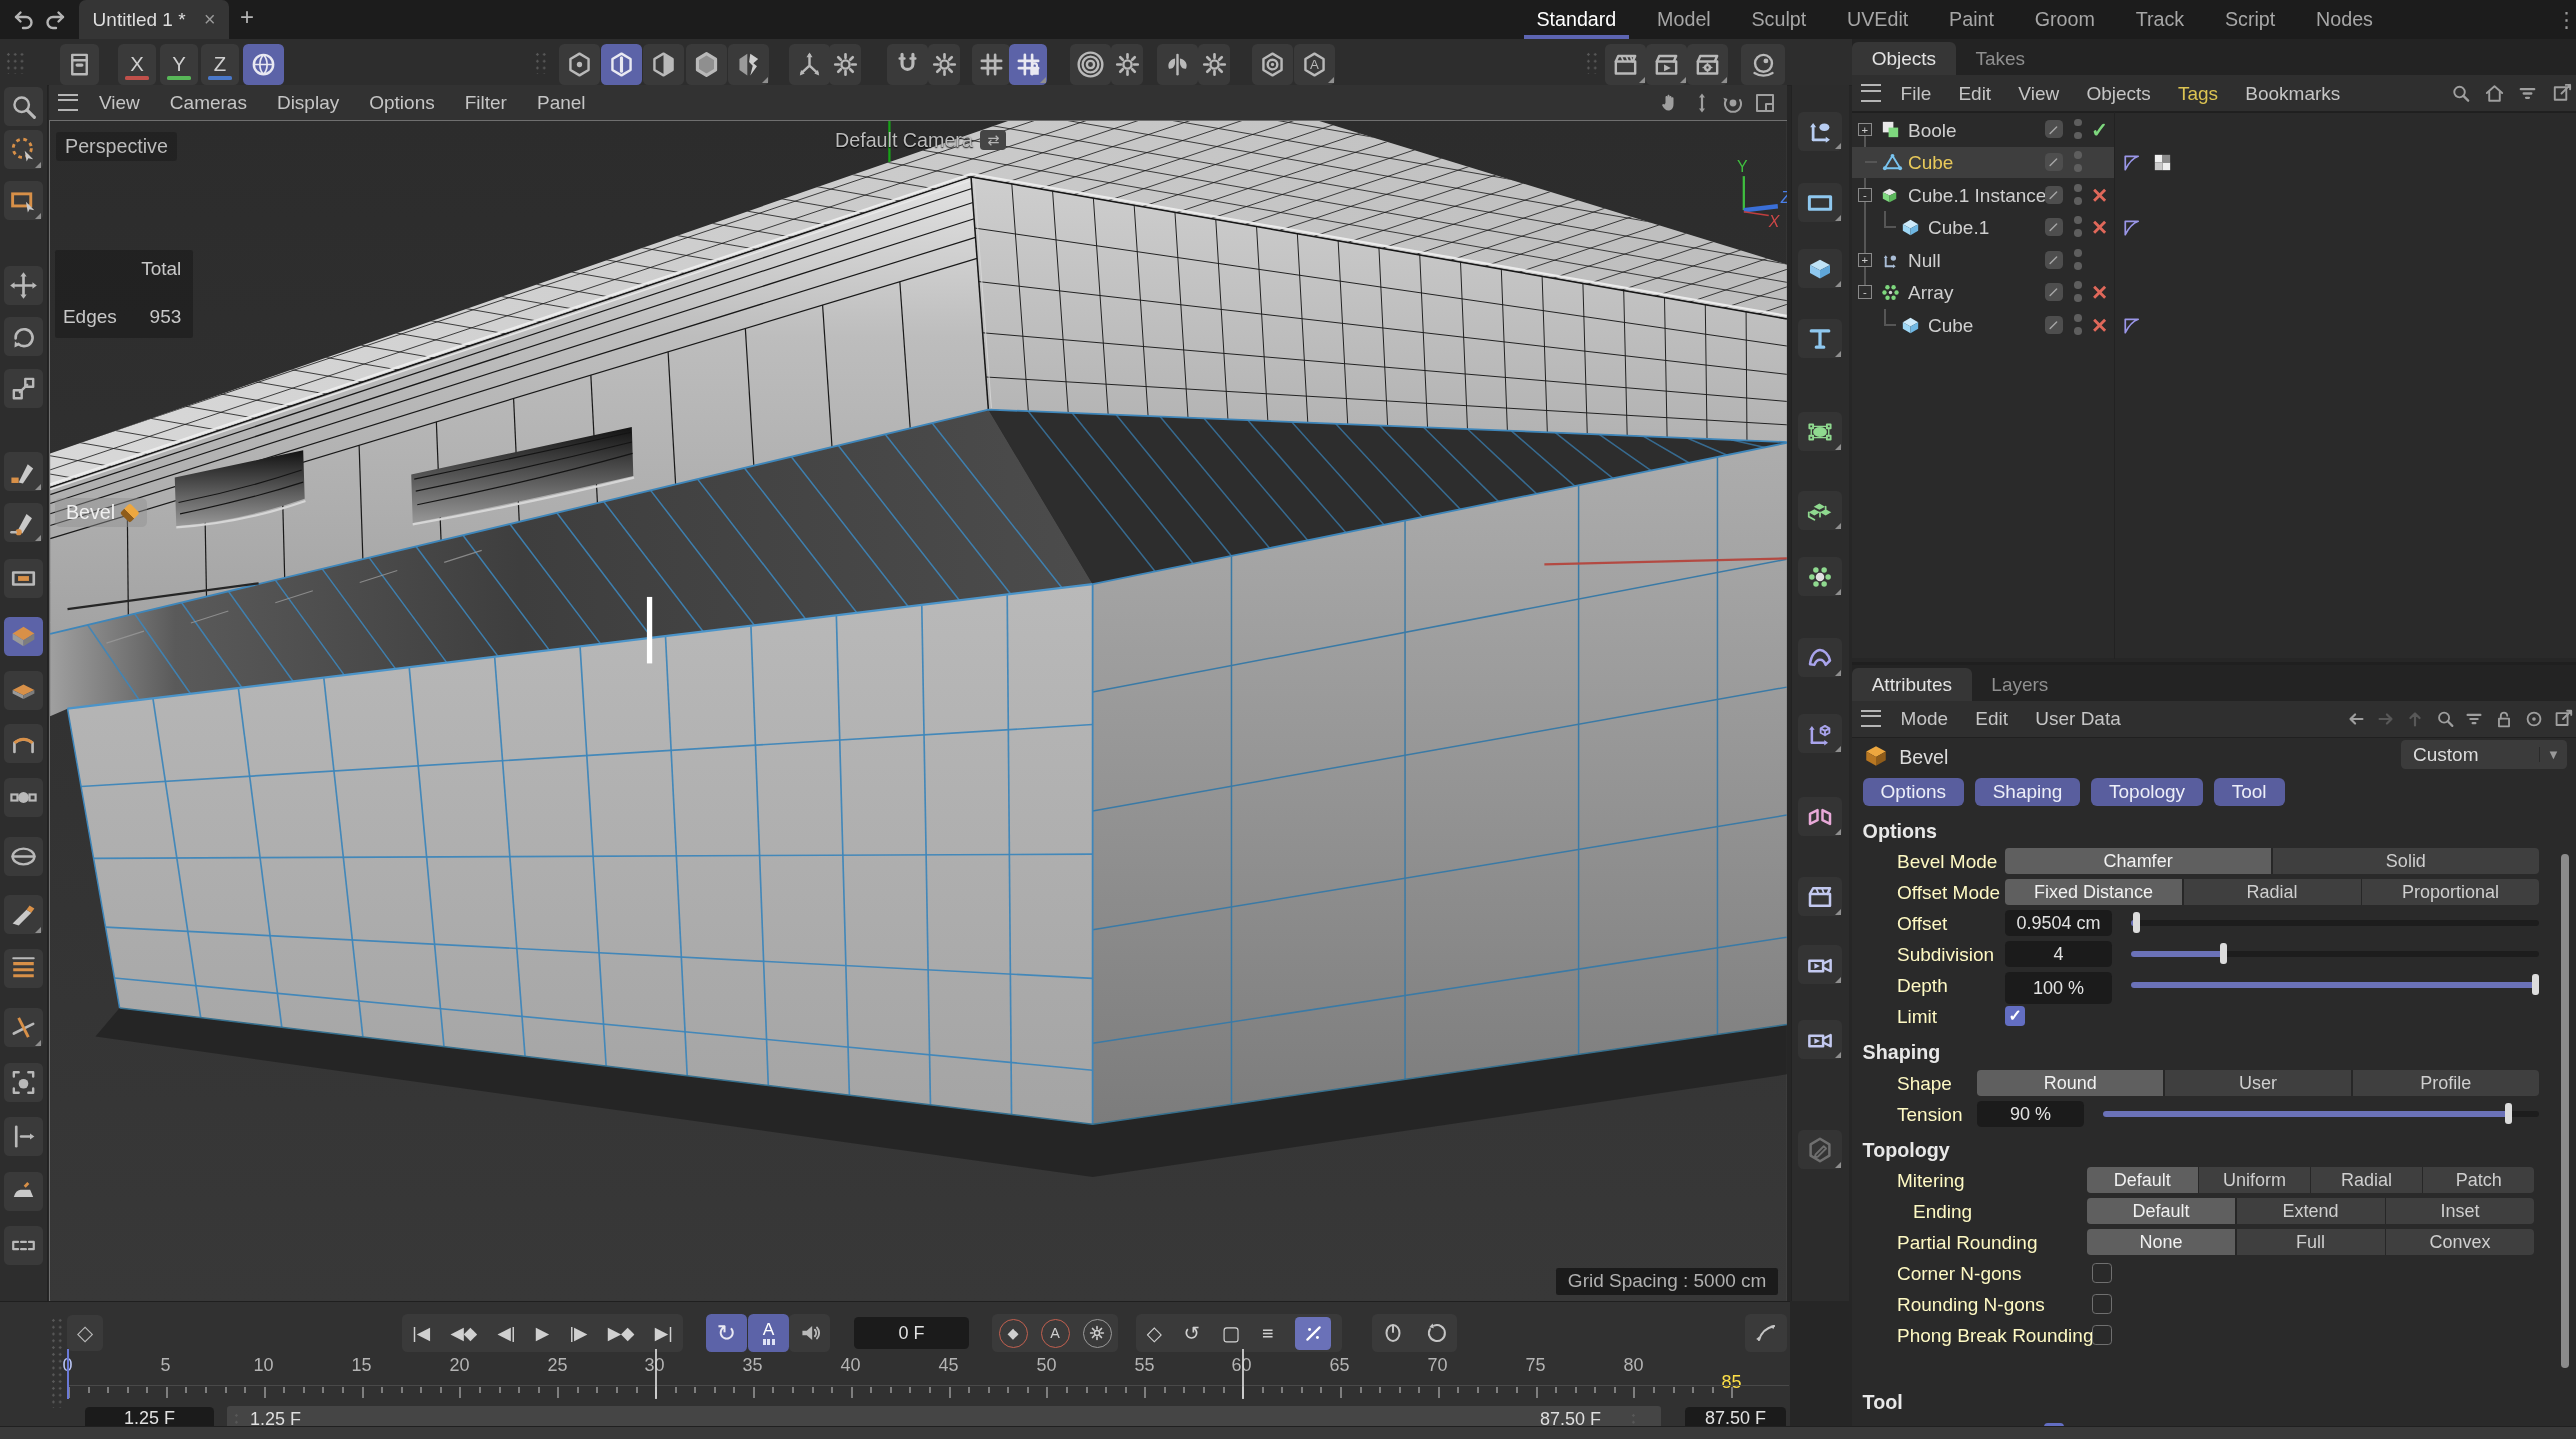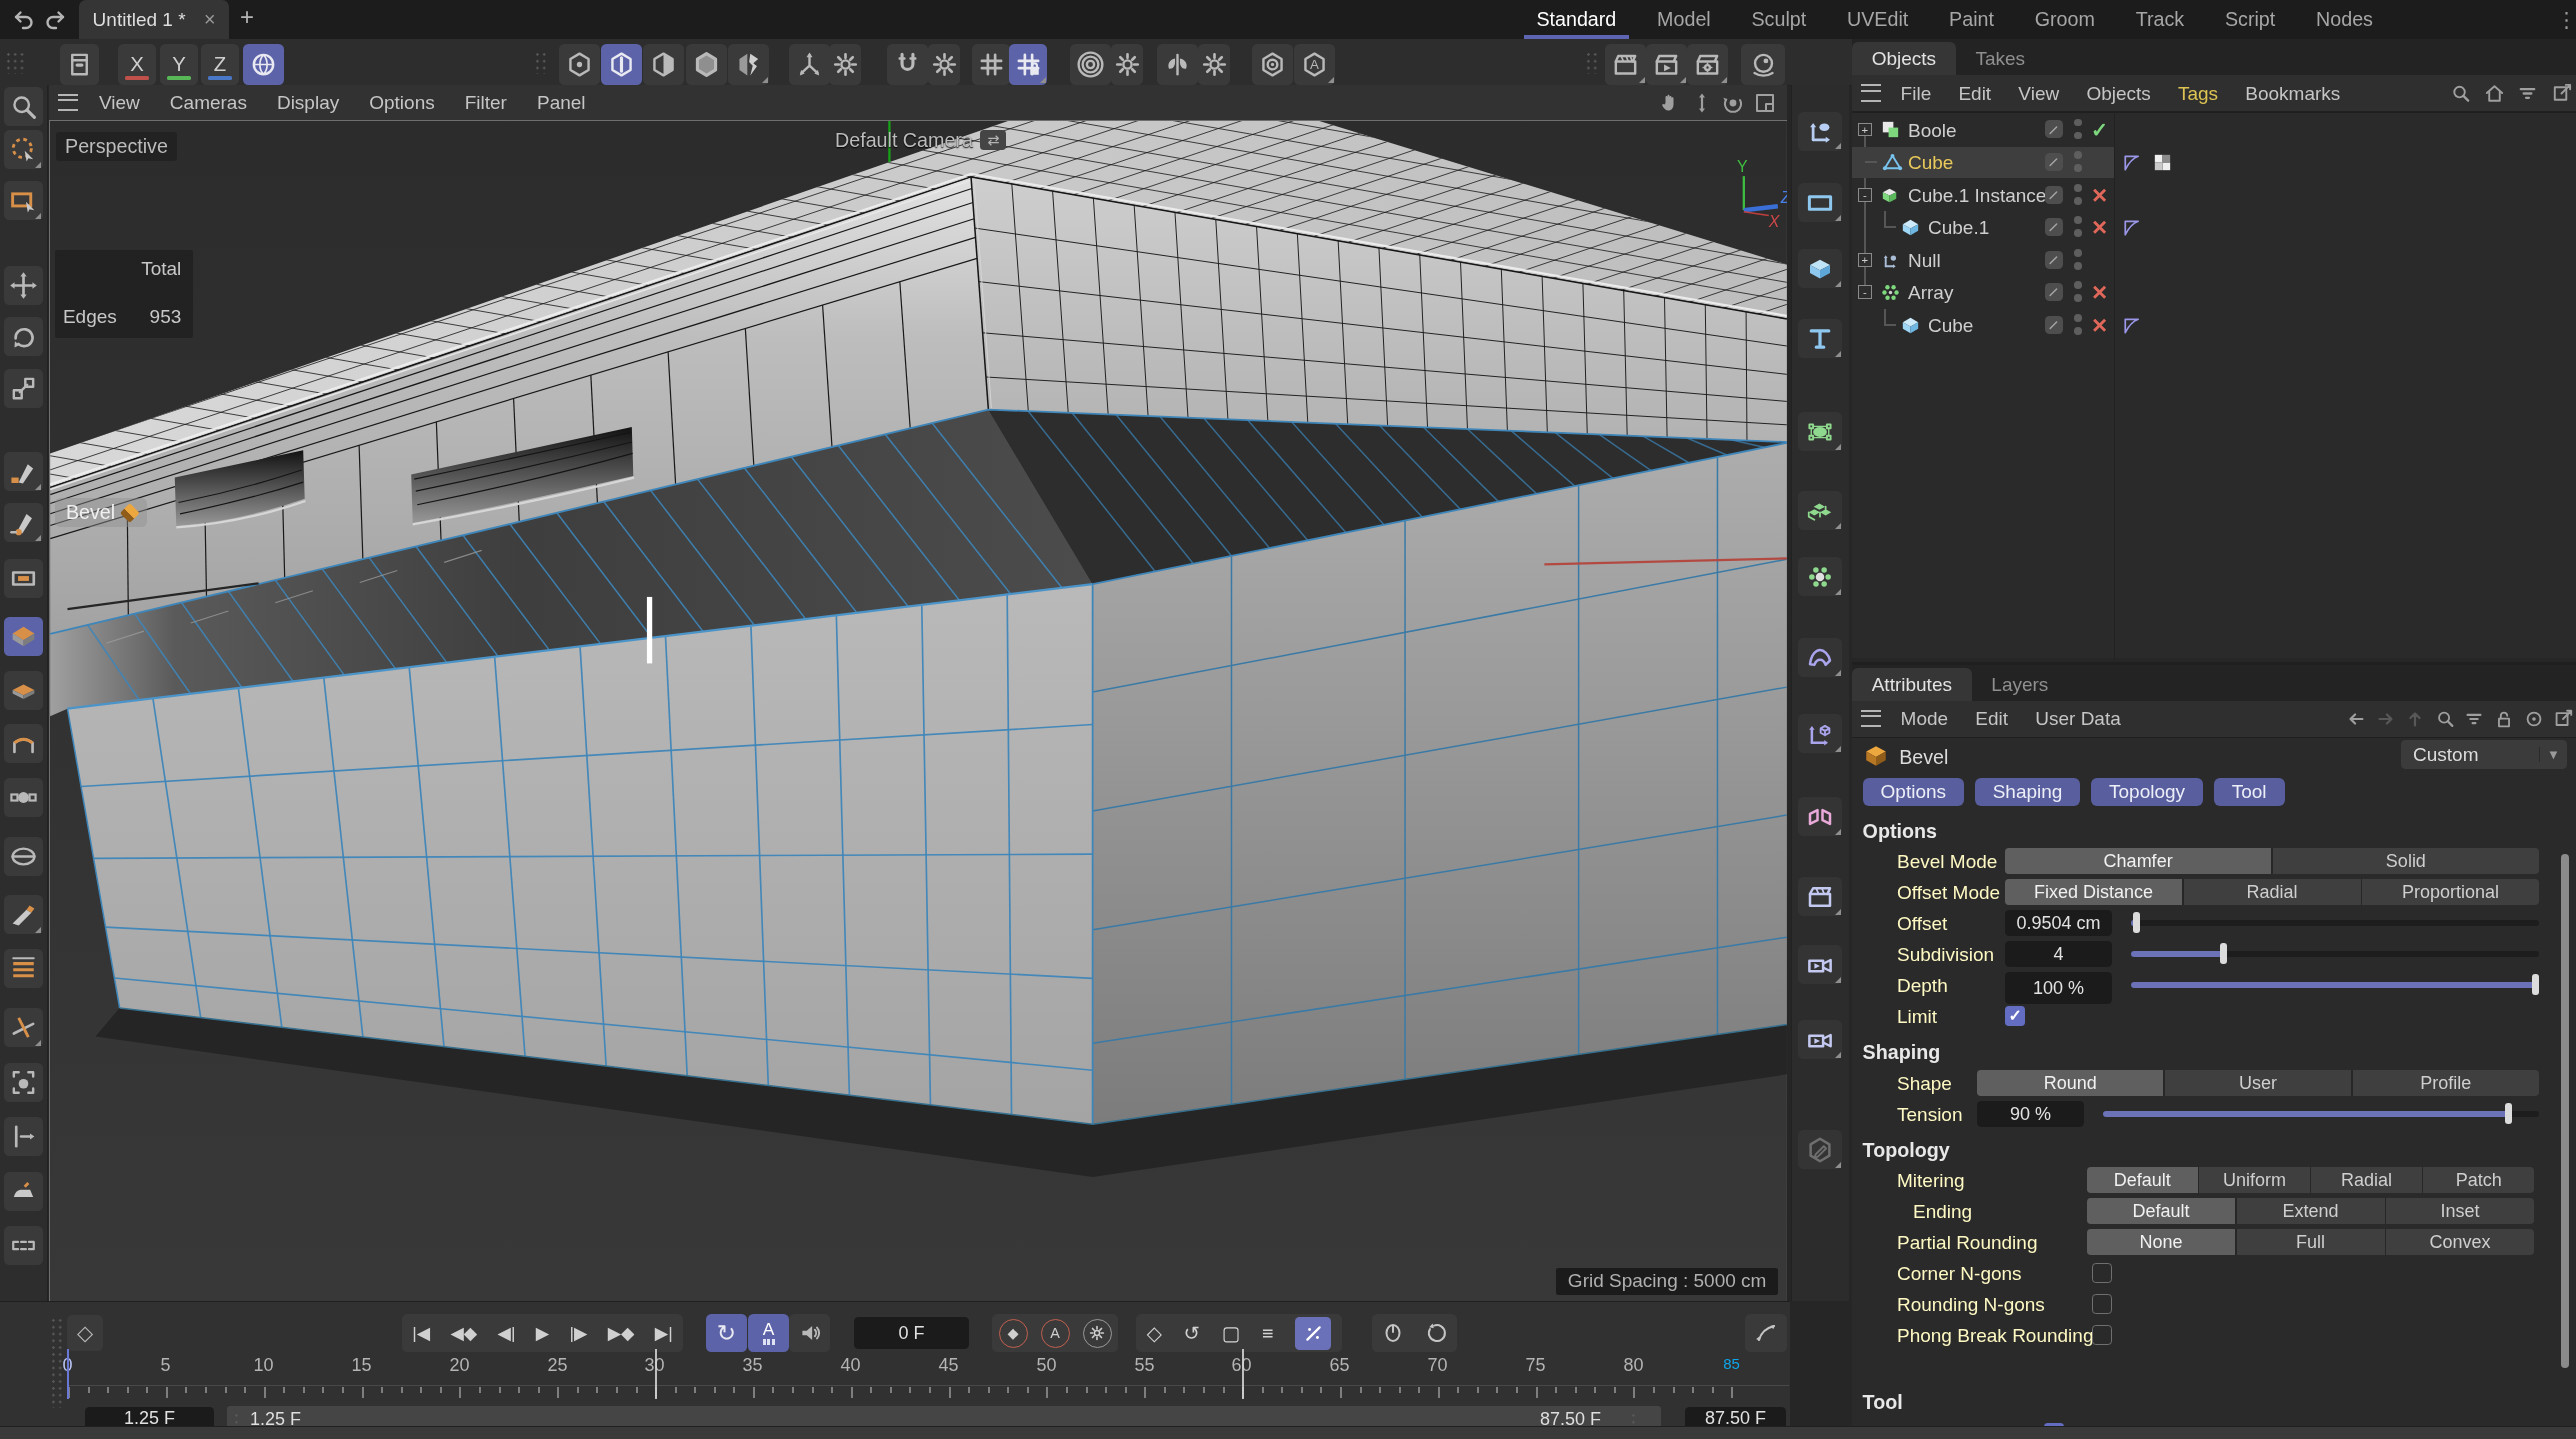--- a/index.html
+++ b/index.html
@@ -1526,21 +1526,21 @@
       <span style="position: absolute; left: 736px; top: 53px; width: 33px; height: 19.7px; text-align: center; font-size: 18px; color: rgb(180, 180, 180);">35</span>
       <span style="position: absolute; left: 834px; top: 53px; width: 33px; height: 19.7px; text-align: center; font-size: 18px; color: rgb(180, 180, 180);">40</span>
       <span style="position: absolute; left: 932px; top: 53px; width: 33px; height: 19.7px; text-align: center; font-size: 18px; color: rgb(180, 180, 180);">45</span>
       <span style="position: absolute; left: 1030px; top: 53px; width: 33px; height: 19.7px; text-align: center; font-size: 18px; color: rgb(180, 180, 180);">50</span>
       <span style="position: absolute; left: 1128px; top: 53px; width: 33px; height: 19.7px; text-align: center; font-size: 18px; color: rgb(180, 180, 180);">55</span>
       <span style="position: absolute; left: 1225px; top: 53px; width: 33px; height: 19.7px; text-align: center; font-size: 18px; color: rgb(180, 180, 180);">60</span>
       <span style="position: absolute; left: 1323px; top: 53px; width: 33px; height: 19.7px; text-align: center; font-size: 18px; color: rgb(180, 180, 180);">65</span>
       <span style="position: absolute; left: 1421px; top: 53px; width: 33px; height: 19.7px; text-align: center; font-size: 18px; color: rgb(180, 180, 180);">70</span>
       <span style="position: absolute; left: 1519px; top: 53px; width: 33px; height: 19.7px; text-align: center; font-size: 18px; color: rgb(180, 180, 180);">75</span>
       <span style="position: absolute; left: 1617px; top: 53px; width: 33px; height: 19.7px; text-align: center; font-size: 18px; color: rgb(180, 180, 180);">80</span>
-      <span style="position: absolute; left: 1715px; top: 53px; width: 33px; height: 19.7px; text-align: center; font-size: 15px; color: #0ea5e9;">85</span>
+      <span style="position: absolute; left: 1715px; top: 70px; width: 33px; height: 19.7px; text-align: center; font-size: 18px; color: #fde047;">85</span>
       <div style="position: absolute; left: 67px; top: 83px; width: 1722px; height: 0.8px; background: rgb(73, 73, 73);"></div>
       <div style="position: absolute; left: 68px; top: 85px; width: 1.5px; height: 11.3px; background: rgb(126, 126, 126);"></div>
       <div style="position: absolute; left: 88px; top: 85px; width: 1.5px; height: 6px; background: rgb(126, 126, 126);"></div>
       <div style="position: absolute; left: 107px; top: 85px; width: 1.5px; height: 6px; background: rgb(126, 126, 126);"></div>
       <div style="position: absolute; left: 127px; top: 85px; width: 1.5px; height: 6px; background: rgb(126, 126, 126);"></div>
       <div style="position: absolute; left: 146px; top: 85px; width: 1.5px; height: 6px; background: rgb(126, 126, 126);"></div>
       <div style="position: absolute; left: 166px; top: 85px; width: 1.5px; height: 11.3px; background: rgb(126, 126, 126);"></div>
       <div style="position: absolute; left: 185px; top: 85px; width: 1.5px; height: 6px; background: rgb(126, 126, 126);"></div>
       <div style="position: absolute; left: 205px; top: 85px; width: 1.5px; height: 6px; background: rgb(126, 126, 126);"></div>
       <div style="position: absolute; left: 225px; top: 85px; width: 1.5px; height: 6px; background: rgb(126, 126, 126);"></div>

